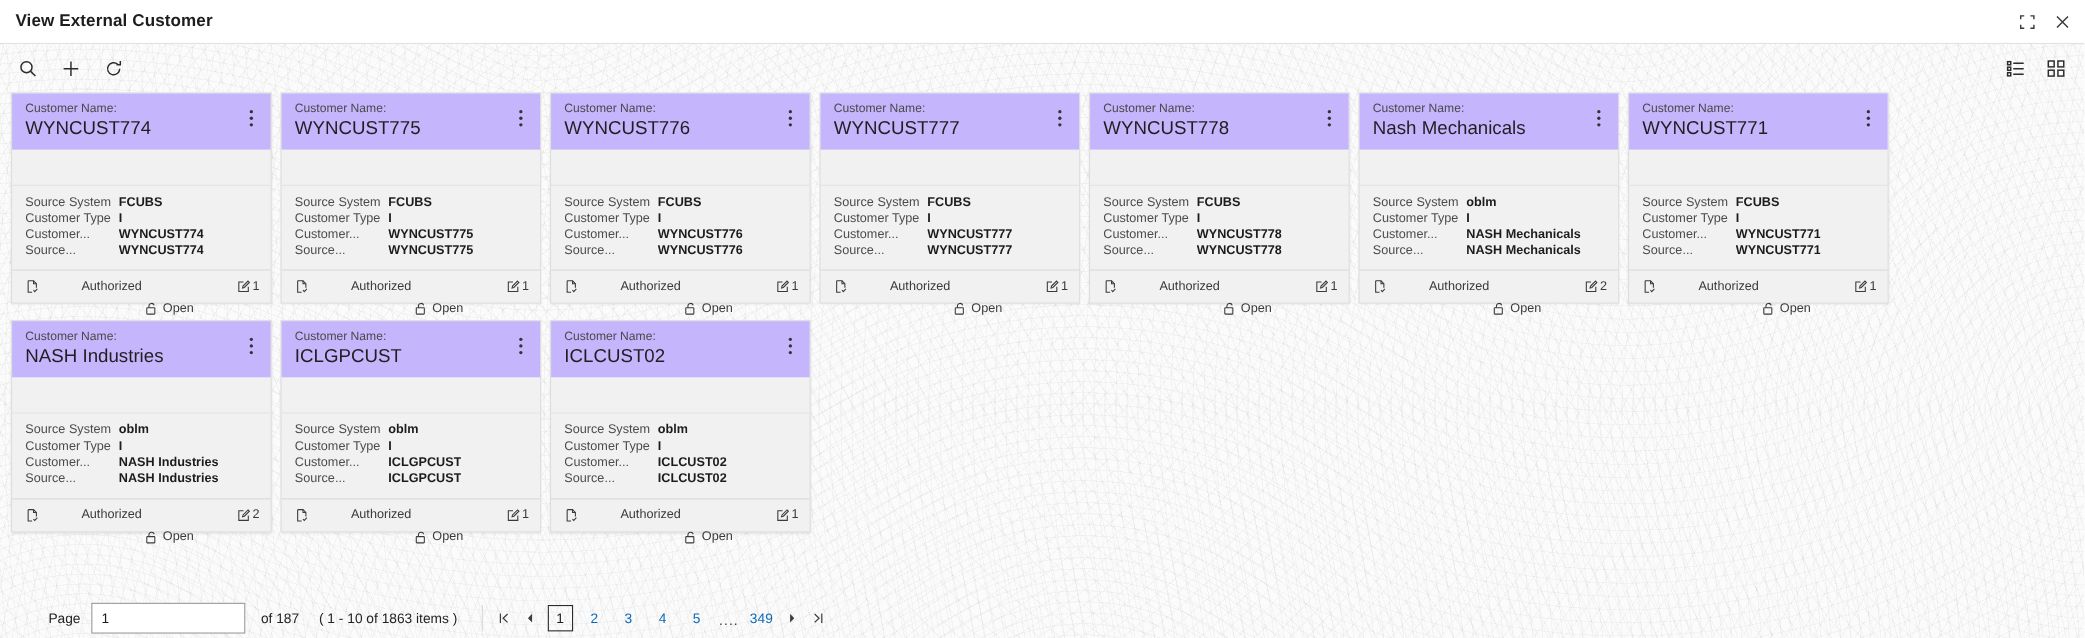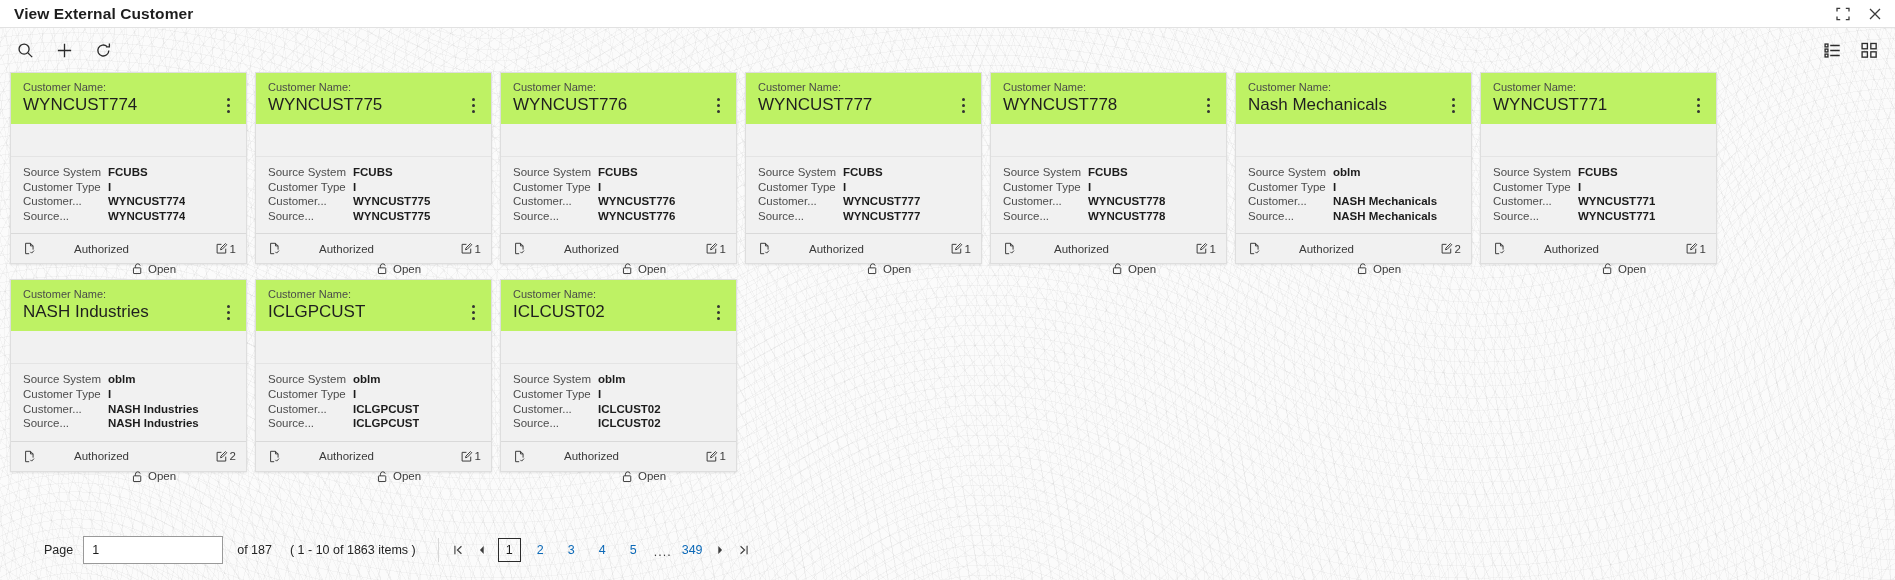--- a/index.html
+++ b/index.html
@@ -7,21 +7,21 @@
     margin: 0; padding: 0;
     width: 1895px; height: 580px;
     font-family: "Liberation Sans", sans-serif;
     background: #ffffff;
     overflow: hidden;
   }
 
   
   .titlebar {
     position: relative;
-    height: 28px;
+    height: 40px;
     background: #ffffff;
     border-bottom: 1px solid #e2e2e2;
     display: flex;
     align-items: center;
     padding: 0 14px;
   }
   .titlebar-title {
     font-size: 15.5px;
     font-weight: bold;
     color: #1d1d1d;
@@ -76,24 +76,24 @@
   .card {
     width: 237px;
     background: #f1f1f1;
     border: 1px solid #dedede;
     box-shadow: 0 1px 2px rgba(0,0,0,0.09);
     display: flex;
     flex-direction: column;
     cursor: pointer;
   }
   .card-header {
-    background: #bef264;
+    background: #c4b5fd;
     padding: 7px 10px 8px 12px;
     display: flex;
-    align-items: flex-end;
+    align-items: flex-start;
     justify-content: space-between;
     min-height: 46px;
   }
   .card-header-texts { min-width: 0; }
   .card-label {
     font-size: 11px;
     color: #4a4a4a;
     line-height: 14px;
     white-space: nowrap;
   }

